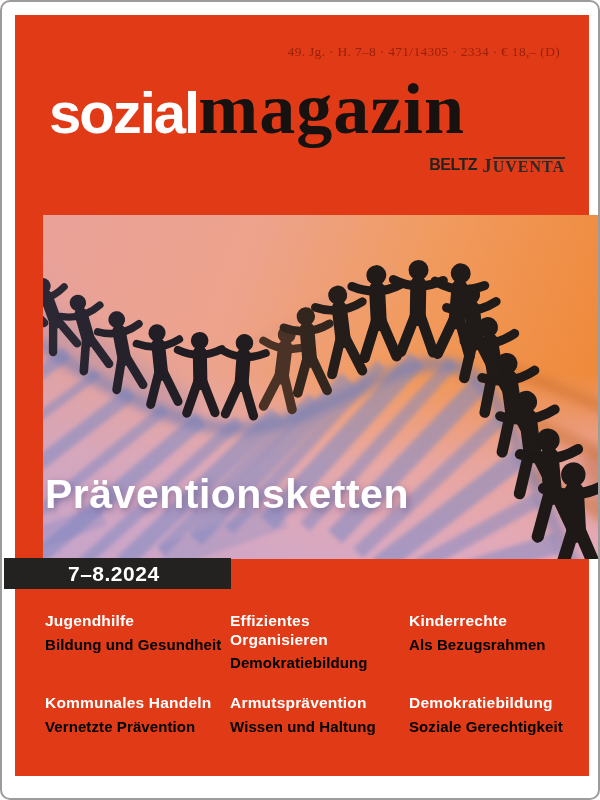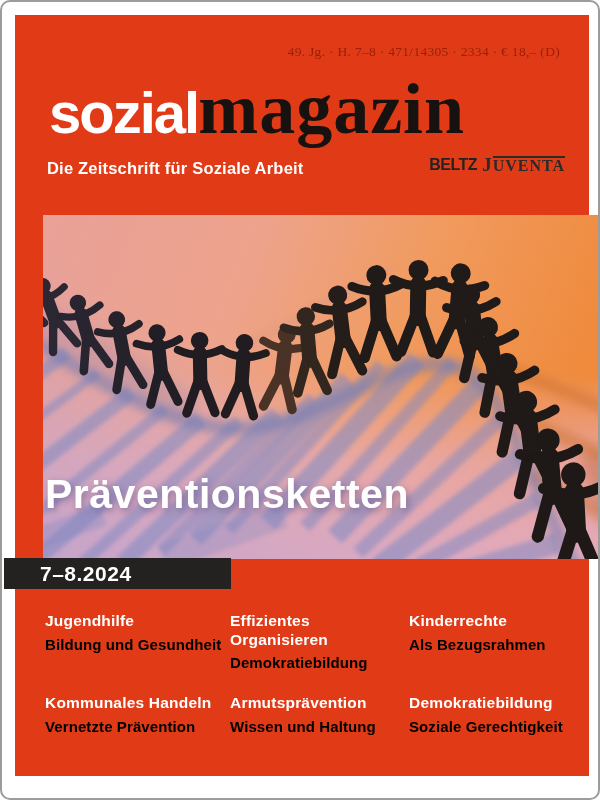--- a/index.html
+++ b/index.html
@@ -27,21 +27,21 @@
   }
   .m-title .t2{
     font-family:"Liberation Serif",serif;font-weight:bold;
     font-size:72px;color:#171210;letter-spacing:1px;
   }
   .tagline{
     position:absolute;left:32px;top:144px;
     font-size:16.5px;font-weight:bold;color:#ffffff;letter-spacing:.2px;
   }
   .publisher{
-    position:absolute;right:24px;top:141px;display:flex;align-items:flex-start;
+    position:absolute;right:24px;top:141px;display:flex;align-items:center;
     color:#22211f;
   }
   .publisher .beltz{
     font-family:"Liberation Sans",sans-serif;font-weight:bold;
     font-size:16px;letter-spacing:-.5px;color:#252320;
   }
   .publisher .juv{display:inline-flex;align-items:flex-start;margin-left:5px;}
   .publisher .juv .j{
     font-family:"Liberation Serif",serif;font-weight:bold;font-size:19px;
     line-height:17px;color:#2c2b28;
@@ -60,21 +60,21 @@
     position:absolute;left:30px;top:256px;
     font-size:41px;font-weight:bold;color:#ffffff;letter-spacing:.5px;
     text-shadow:2px 3px 7px rgba(105,85,135,.6);white-space:nowrap;
   }
   
   .banner{
     position:absolute;left:-11px;top:543px;width:227px;height:31px;
     background:#242220;display:flex;align-items:center;
   }
   .banner .banner-text{
-    padding-left:36px;font-size:21px;font-weight:bold;color:#ffffff;
+    padding-left:64px;font-size:21px;font-weight:bold;color:#ffffff;
     letter-spacing:.5px;
   }
   
   .topics{
     position:absolute;left:30px;top:597px;right:20px;
     display:grid;grid-template-columns:185px 179px 1fr;row-gap:22px;
   }
   .topic-title{
     font-size:15.5px;font-weight:bold;color:#ffffff;letter-spacing:.2px;
     line-height:1.2;
@@ -89,21 +89,20 @@
 
 <div class="screen">
   <div class="card">
 
     <div class="issue-info">49. Jg. · H. 7–8 · 471/14305 · 2334 · € 18,– (D)</div>
 
     <div class="m-title">
       <span class="t1">sozial</span><span class="t2">magazin</span>
     </div>
 
-    <div class="tagline">Die Zeitschrift für Soziale Arbeit</div>
 
     <div class="publisher">
       <span class="beltz">BELTZ</span>
       <span class="juv">
         <span class="j">J</span>
         <span class="uventa">UVENTA</span>
       </span>
     </div>
 
     <div class="photo">

